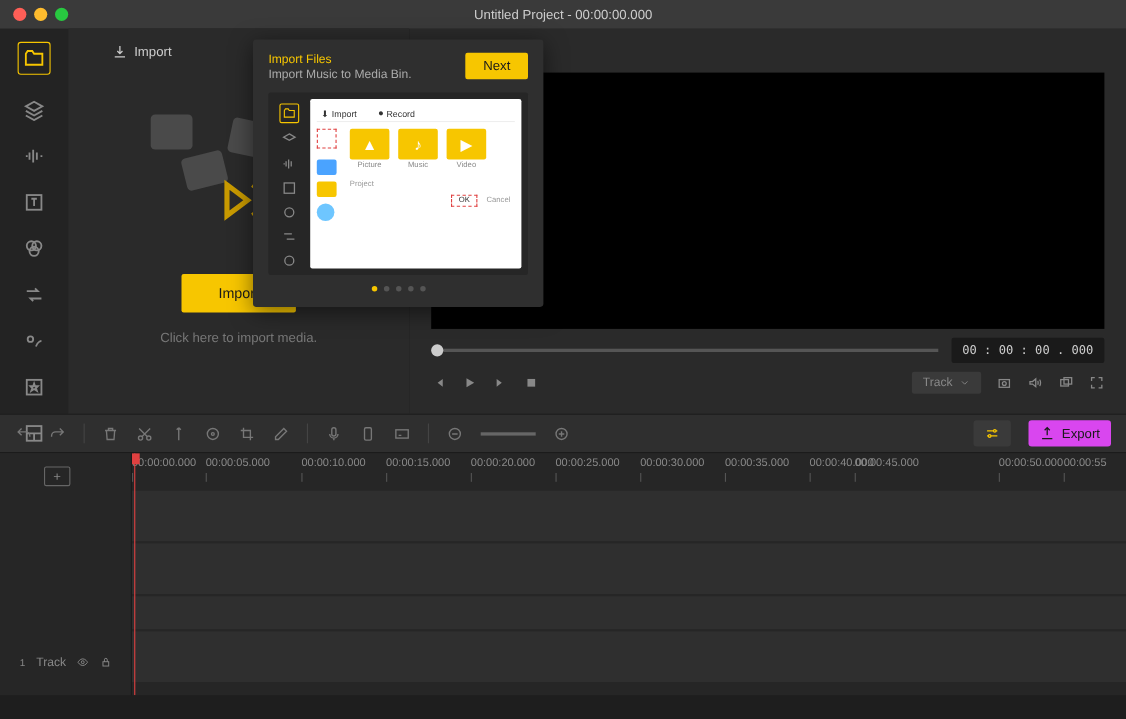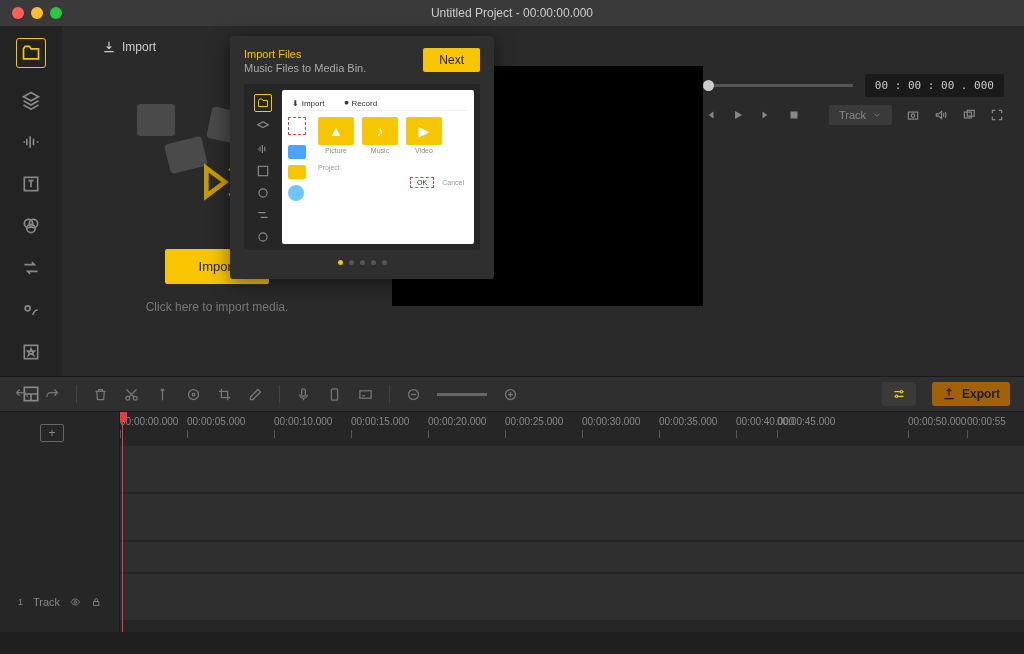--- a/index.html
+++ b/index.html
@@ -15,41 +15,41 @@
 .sidebar .ico.active{color:#f7c600;border:1px solid #f7c600;border-radius:3px;padding:4px;width:30px;height:30px}
 .sidebar .ico svg{width:20px;height:20px}
 .media-pane{width:310px;background:#2a2a2a;display:flex;flex-direction:column;align-items:center;padding-top:14px;position:relative}
 .import-top{display:flex;align-items:center;gap:6px;color:#ccc;font-size:12px;cursor:pointer;align-self:flex-start;margin-left:40px}
 .import-top svg{width:14px;height:14px}
 .media-art{margin-top:50px;width:120px;height:100px;position:relative}
 .shape{position:absolute;background:#555;border-radius:4px}
 .btn-import{background:#f7c600;color:#1a1a1a;border:none;padding:10px 34px;font-size:13px;font-weight:500;border-radius:2px;cursor:pointer;margin-top:45px}
 .media-hint{color:#777;font-size:12px;margin-top:16px}
 .preview-pane{flex:1;display:flex;background:#2a2a2a}
-.canvas-wrap{flex:1;display:flex;flex-direction:row;padding:40px 20px 10px 20px}
+.canvas-wrap{flex:1;display:flex;flex-direction:column;padding:40px 20px 10px 20px}
 .canvas{flex:1;background:#000;max-height:240px}
 .transport{padding:8px 0}
 .scrub{display:flex;align-items:center;gap:12px}
 .scrub-bar{flex:1;height:3px;background:#555;position:relative}
 .scrub-dot{position:absolute;left:0;top:-4px;width:11px;height:11px;background:#ccc;border-radius:50%}
 .tc{background:#1a1a1a;color:#ccc;padding:5px 10px;font-size:11px;border-radius:2px;font-family:monospace}
 .controls{display:flex;align-items:center;gap:14px;margin-top:8px;color:#888}
 .controls .spacer{flex:1}
 .controls svg{width:14px;height:14px;cursor:pointer}
 .pill{display:flex;align-items:center;gap:6px;background:#3a3a3a;padding:4px 10px;border-radius:2px;font-size:11px;cursor:pointer}
 .inspect{width:250px;background:#2a2a2a;display:flex;align-items:center;justify-content:center;padding:20px}
 .inspect-text{color:#666;font-size:12px;text-align:center;line-height:1.5}
 .toolbar{height:36px;background:#2f2f2f;display:flex;align-items:center;padding:0 14px;gap:16px;color:#777;border-top:1px solid #1a1a1a;border-bottom:1px solid #1a1a1a}
 .toolbar svg{width:15px;height:15px;cursor:pointer}
 .toolbar .sep{width:1px;height:18px;background:#444}
 .toolbar .spacer{flex:1}
 .zoom-bar{width:50px;height:3px;background:#666}
 .btn-pill{display:flex;align-items:center;gap:6px;padding:5px 10px;border-radius:3px;font-size:12px;cursor:pointer}
 .btn-settings{background:#3a3a3a;color:#f7c600}
-.btn-export{background:#a16207;color:#1a1a1a;font-weight:700}
+.btn-export{background:#d946ef;color:#1a1a1a;font-weight:400}
 .timeline{background:#262626;height:220px;display:flex}
 .tl-left{width:120px;background:#262626;border-right:1px solid #1a1a1a}
 .add-track{width:24px;height:18px;border:1px solid #666;border-radius:2px;margin:12px 0 0 40px;display:flex;align-items:center;justify-content:center;color:#888;cursor:pointer;font-size:12px}
 .track-label{display:flex;align-items:center;gap:10px;color:#888;font-size:11px;padding:6px 18px;margin-top:148px}
 .track-label svg{width:12px;height:12px}
 .tl-right{flex:1;position:relative;overflow:hidden}
 .ruler{height:30px;display:flex;position:relative;font-size:10px;color:#888}
 .tick{position:absolute;top:4px}
 .tick::after{content:'';position:absolute;left:0;top:14px;width:1px;height:8px;background:#555}
 .playhead{position:absolute;left:2px;top:0;width:1px;height:220px;background:#e04040}
@@ -327,21 +327,21 @@
       <div class="track"></div>
       <div class="track"></div>
     </div>
   </div>
 </div>
 
 <div class="popup">
   <div class="popup-head">
     <div>
       <div class="popup-title">Import Files</div>
-      <div class="popup-sub">Music Files to Media Bin.</div>
+      <div class="popup-sub">Import Music to Media Bin.</div>
     </div>
     <button class="btn-next">Next</button>
   </div>
   <div class="popup-img">
     <div class="popup-side">
       <div class="pi act"><svg viewBox="0 0 24 24" fill="none" stroke="currentColor" stroke-width="2">
             <path d="M3 7l2-3h5l2 3h9v12H3z"></path>
           </svg></div>
       <div class="pi"><svg viewBox="0 0 24 24" fill="none" stroke="currentColor" stroke-width="2">
             <path d="M12 3l9 5-9 5-9-5z"></path>

